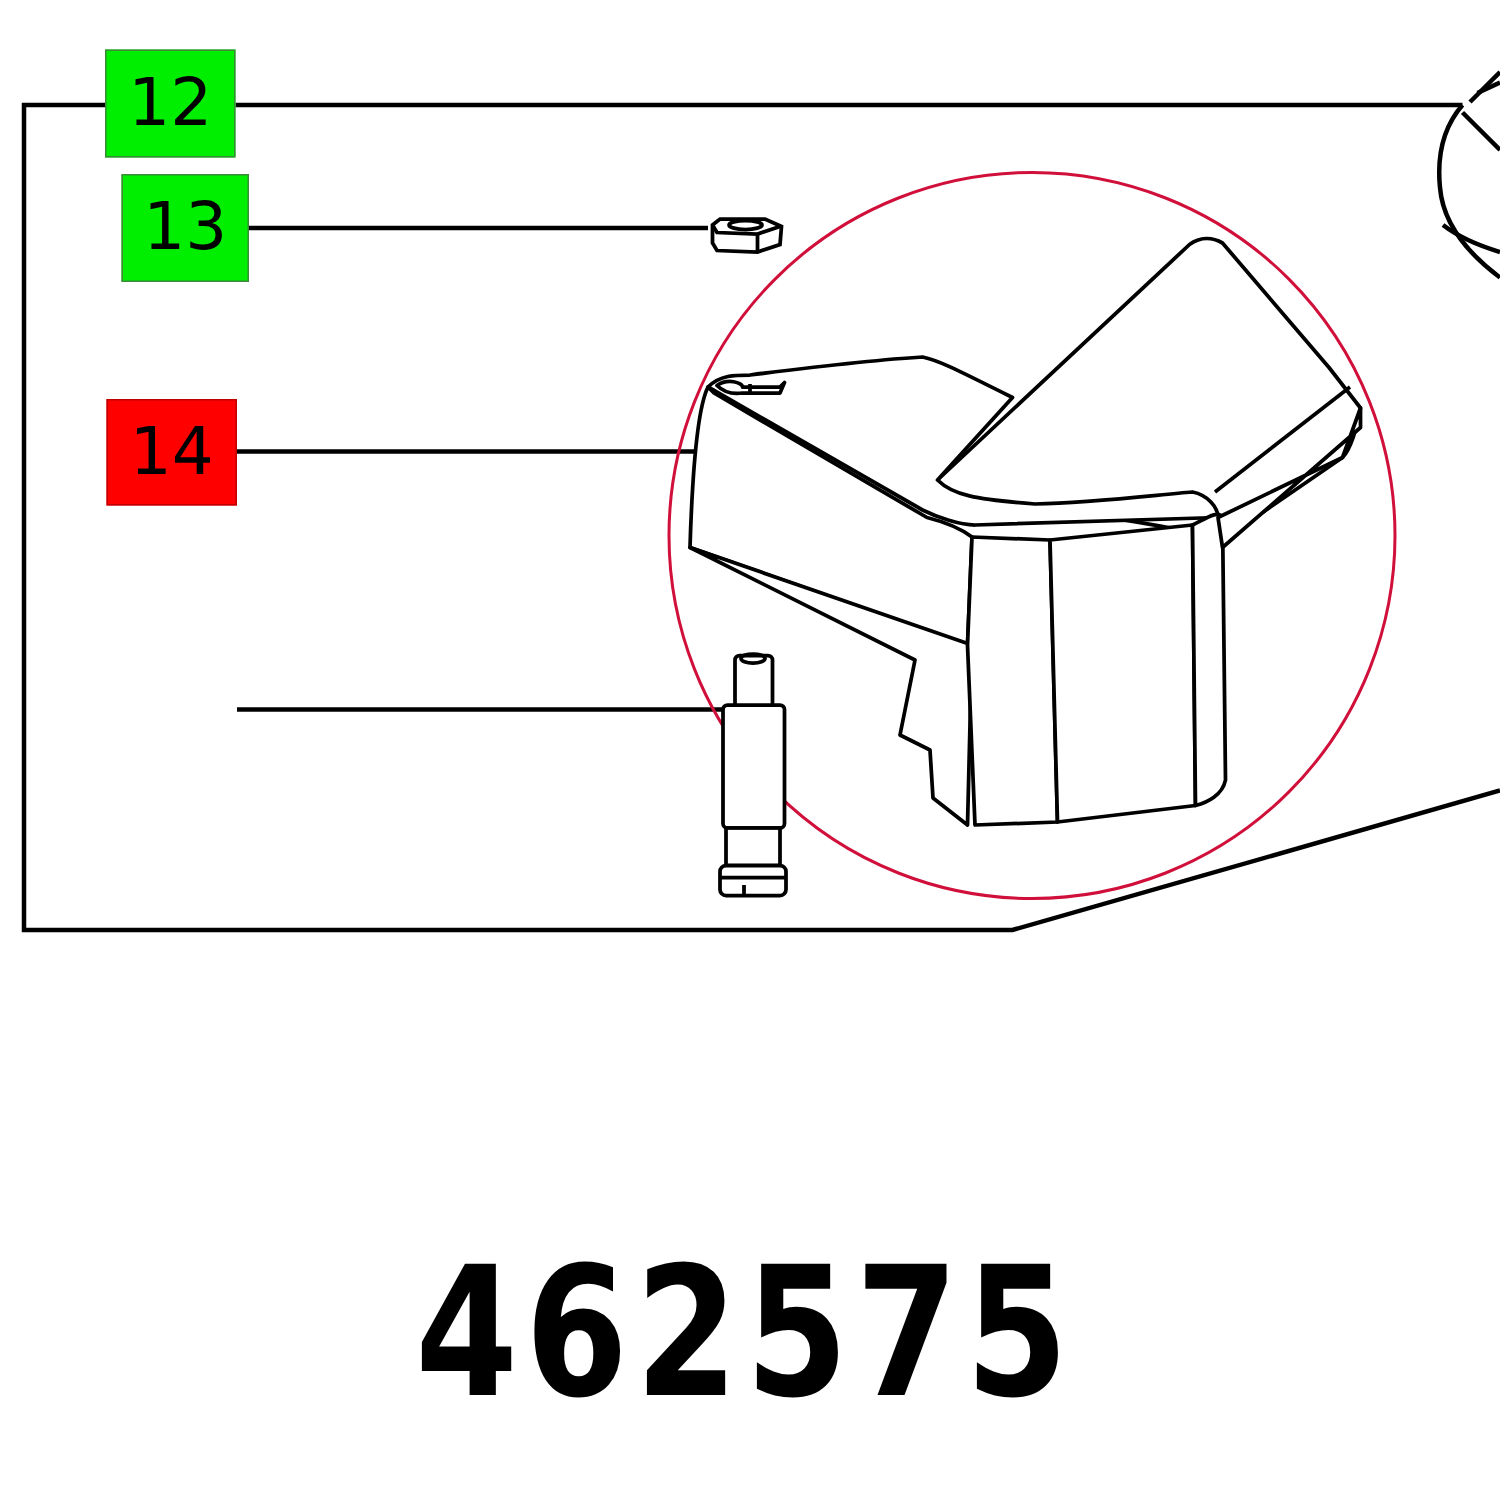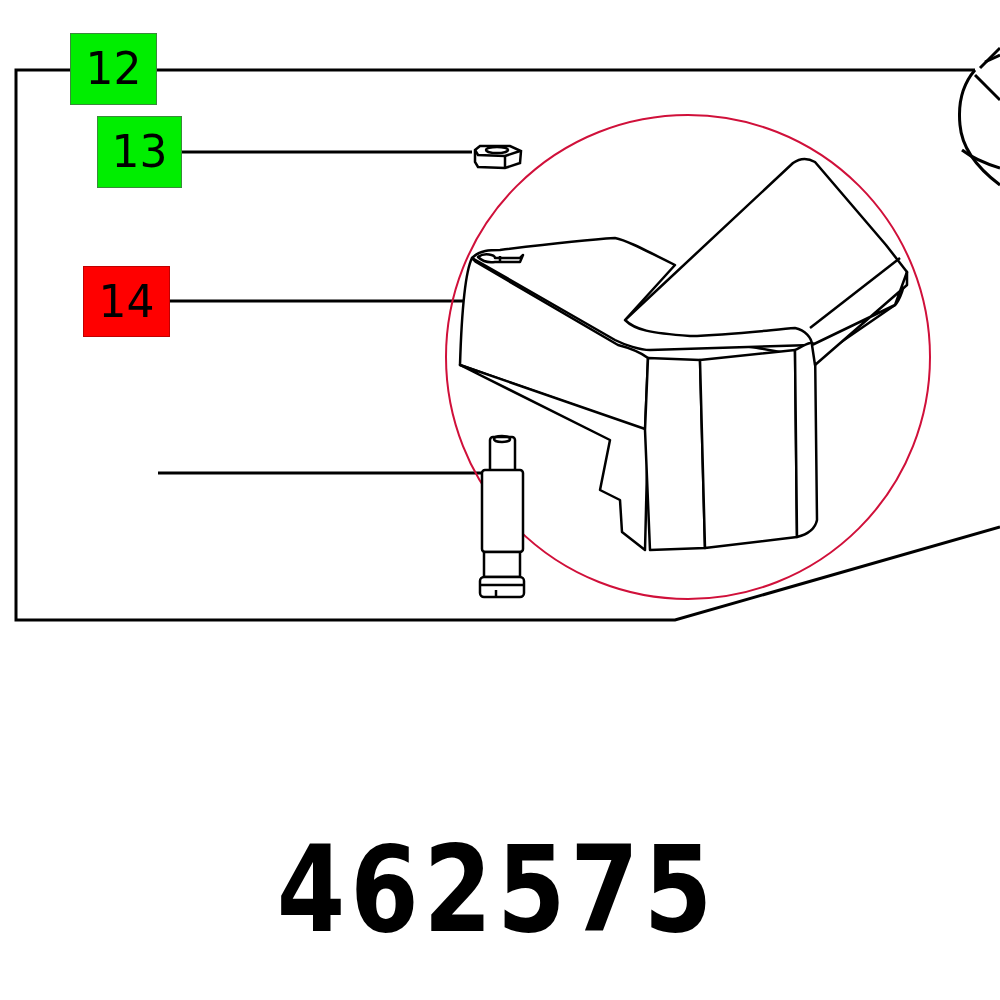--- a/index.html
+++ b/index.html
@@ -109,17 +109,17 @@
       <ellipse cx="502" cy="439" rx="8" ry="3" fill="none"></ellipse>
       <rect x="482" y="470" width="41" height="82" rx="3"></rect>
       <rect x="484" y="552" width="36" height="25"></rect>
       <rect x="480" y="577" width="44" height="20" rx="4"></rect>
       <line x1="480" y1="585" x2="524" y2="585"></line>
       <line x1="496" y1="590" x2="496" y2="597"></line>
     </g>
   </svg>
 
   <div class="callout ok" style="left:70px; top:33px; width:87px; height:72px;">12</div>
-  <div class="callout ok" style="left:81px; top:116px; width:85px; height:72px;margin-left:16px;">13</div>
-  <div class="callout hl" style="left:71px; top:266px; width:87px; height:71px;margin-left:12px;">14</div>
+  <div class="callout ok" style="left:81px; top:116px; width:85px; height:72px;">13</div>
+  <div class="callout hl" style="left:71px; top:266px; width:87px; height:71px;">14</div>
 
   <div id="part-number">462575</div>
 </div>
 
 </body></html>

